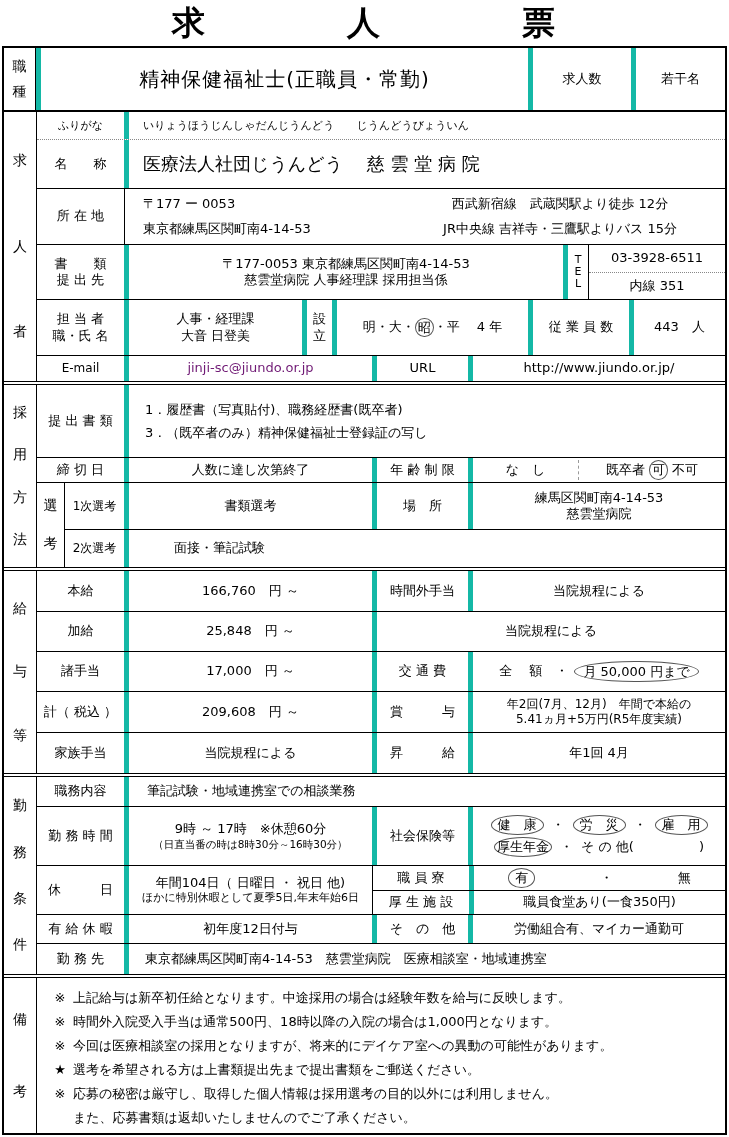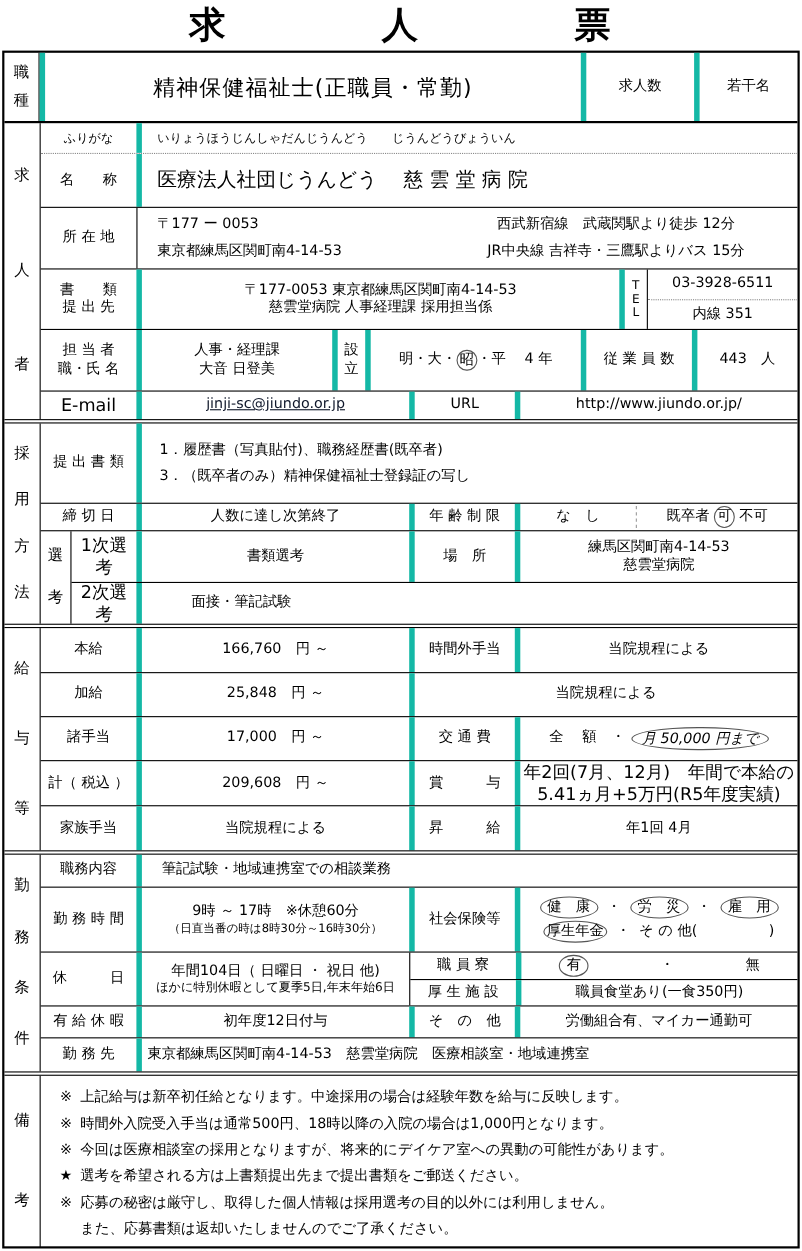--- a/index.html
+++ b/index.html
@@ -46,42 +46,42 @@
   .w178{ width:178px; flex-shrink:0; }
   .w30 { width:30px; flex-shrink:0; }
   .w196{ width:196px; flex-shrink:0; }
   .w101{ width:101px; flex-shrink:0; }
   .w59 { width:59px; flex-shrink:0; }
   .w27 { width:27px; flex-shrink:0; padding:4px 0; }
   .w25 { width:25px; flex-shrink:0; }
   
   .jobtitle { font-size:20px; letter-spacing:1px; }
   .fs18 { font-size:18px; }
-  .fs12 { font-size:16px; }
+  .fs12 { font-size:12px; }
   .fs11 { font-size:11px; }
   .fs10 { font-size:10.5px; }
   .furig { border-bottom:1px dotted #888; }
   .twocol { display:flex; width:100%; height:100%; }
   .stack { display:flex; flex-direction:column; justify-content:space-around; padding:3px 0; height:100%; }
   .stack > div { padding:0 6px; }
   .telv { font-size:11px; line-height:1.1; padding:2px 0; }
   .telwrap { width:137px; flex-shrink:0; display:flex; flex-direction:column; border-left:1px solid #000; }
   .telwrap > div { flex:1; display:flex; align-items:center; justify-content:center; }
   .telwrap > div:first-child { border-bottom:1px dotted #888; }
-  .link { color:#0f172a; text-decoration:underline; }
+  .link { color:#701a75; }
   .docs { padding:4px 4px 4px 16px; justify-content:center; align-items:flex-start; }
   .docs div { line-height:23px; }
   .gradcell { border-left:1px dashed #999; flex:1; display:flex; align-items:center; justify-content:center; gap:4px; }
   .nasi { width:105px; flex-shrink:0; display:flex; align-items:center; justify-content:center; }
   .circ {
     display:inline-block; border:1.4px solid #555; border-radius:50%;
     padding:0 6px; line-height:1.35; white-space:nowrap;
   }
   .circ.tight { padding:0 2px; }
-  .circ.wide { padding:1px 8px;font-style:italic; }
+  .circ.wide { padding:1px 8px; }
   .inswrap { gap:2px; }
   .insline { display:flex; align-items:center; justify-content:center; gap:8px; }
   .dormline { display:flex; align-items:center; justify-content:space-around; width:100%; }
   .rrows { flex:1; display:flex; flex-direction:column; min-width:0; border-left:1px solid #000; }
   .rrows .r { flex:1; }
   .rrows .c:first-child { border-left:none; }
   .biko-body { flex:1; padding:8px 8px 4px 10px; display:flex; flex-direction:column; justify-content:flex-start; }
   .note { display:flex; line-height:24px; }
   .note .mark { width:26px; flex-shrink:0; text-align:center; }
   .note .txt { flex:1; }
@@ -341,21 +341,21 @@
           </div>
         </div>
         <div class="r bt" style="height:29px">
           <div class="c w87">有 給 休 暇</div>
           <div class="c w248">初年度12日付与</div>
           <div class="c w96">そ　の　他</div>
           <div class="c grow">労働組合有、マイカー通勤可</div>
         </div>
         <div class="r bt" style="height:31px">
           <div class="c w87">勤 務 先</div>
-          <div class="c grow left" style="padding-left:5px">東京都練馬区関町南4-14-53　慈雲堂病院　医療相談室・地域連携室</div>
+          <div class="c grow left" style="padding-left:16px">東京都練馬区関町南4-14-53　慈雲堂病院　医療相談室・地域連携室</div>
         </div>
       </div>
     </div>
 
     <div class="sec btd" style="flex:1">
       <div class="secl" style="border-right:none">
         <span>備</span>
         <span>考</span>
       </div>
       <div class="sec-body biko-body" style="border-left:1px solid #000">

